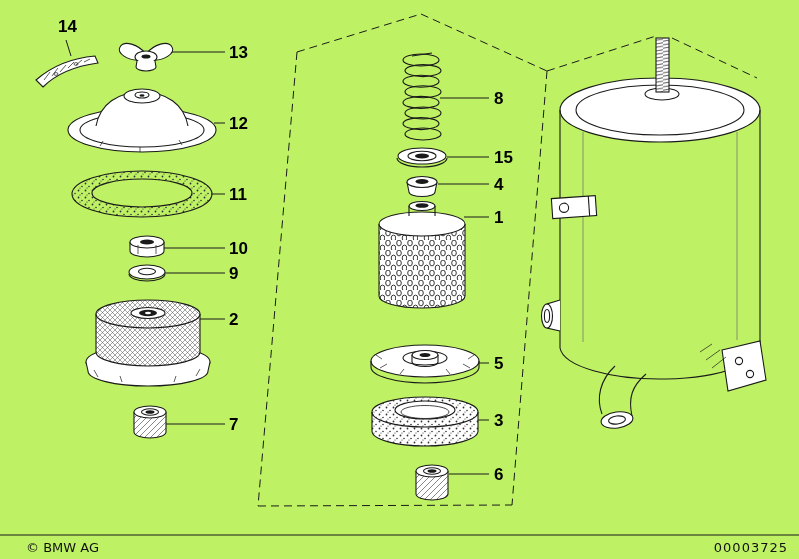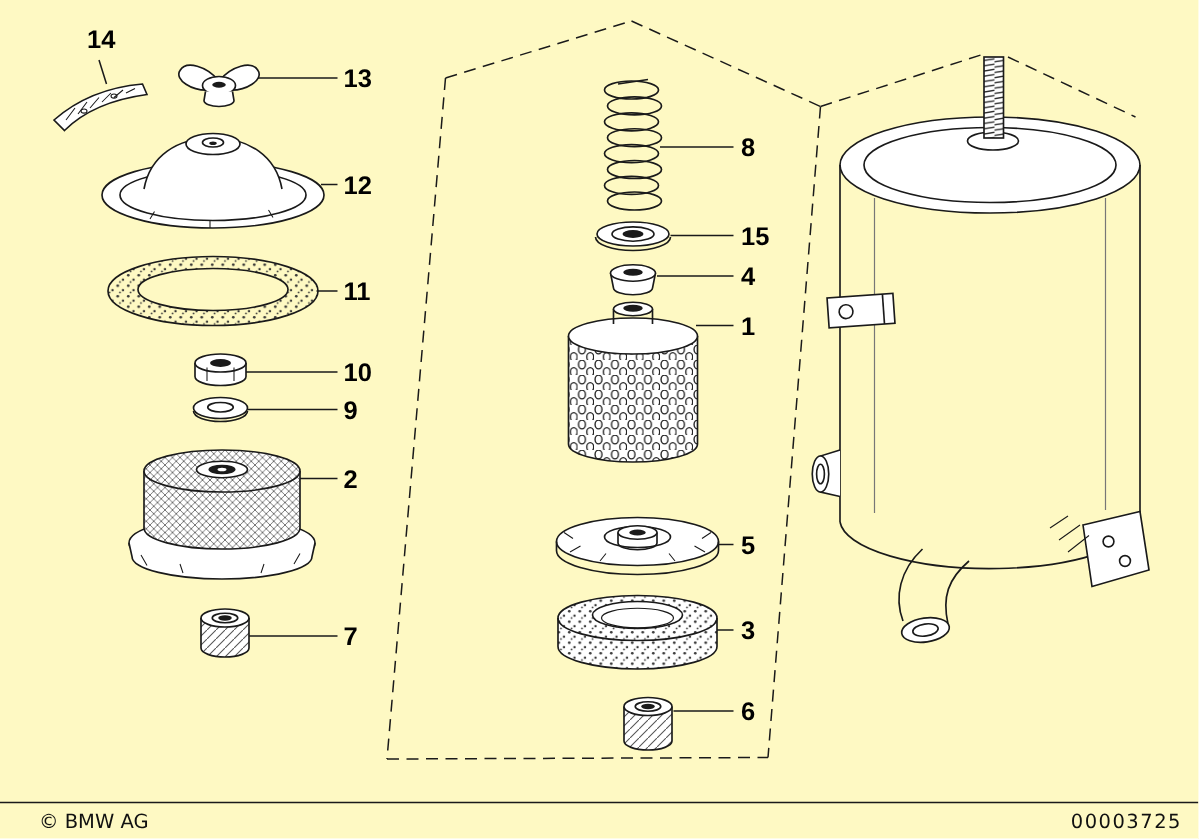--- a/index.html
+++ b/index.html
@@ -1,19 +1,19 @@
 <!DOCTYPE html>
 <html><head>
 <meta charset="utf-8">
 <style>
   html,body{margin:0;padding:0;background:#fff;}
   .stage{
     position:relative;
     width:799px;height:559px;
-    background:#fef9c3;
+    background:#bef264;
     font-family:"Liberation Sans",sans-serif;
     overflow:hidden;
   }
   svg{display:block;}
   .s{stroke:#1a1a1a;stroke-width:1.1;fill:none;}
   .sf{stroke:#1a1a1a;stroke-width:1.1;fill:#ffffff;}
   .thin{stroke:#1a1a1a;stroke-width:0.7;fill:none;}
   .shade{stroke:#777;stroke-width:0.8;fill:none;}
   .dash{stroke:#1a1a1a;stroke-width:1;stroke-dasharray:8 5;fill:none;}
   .leader{stroke:#1a1a1a;stroke-width:1;fill:none;}

